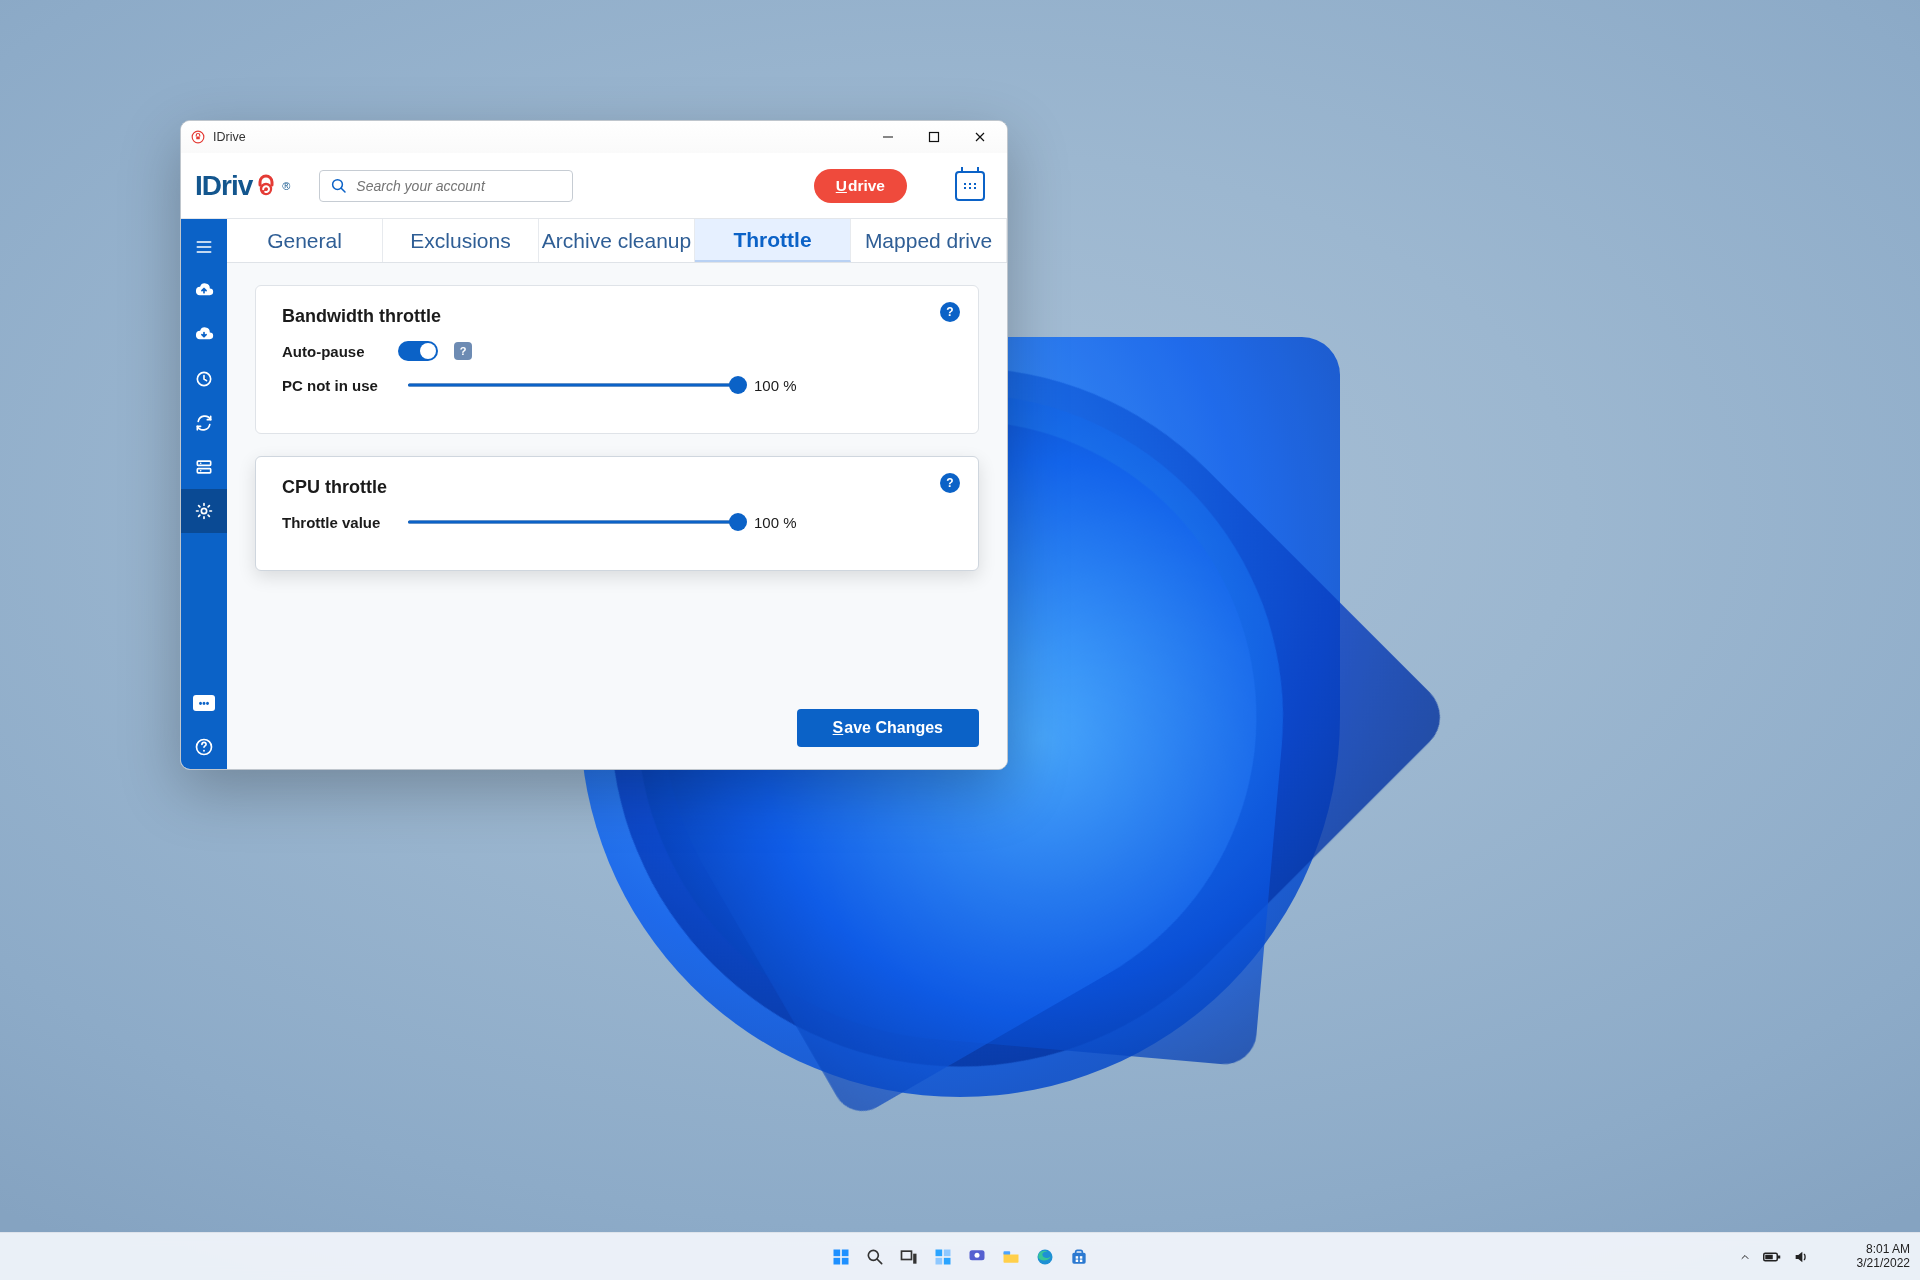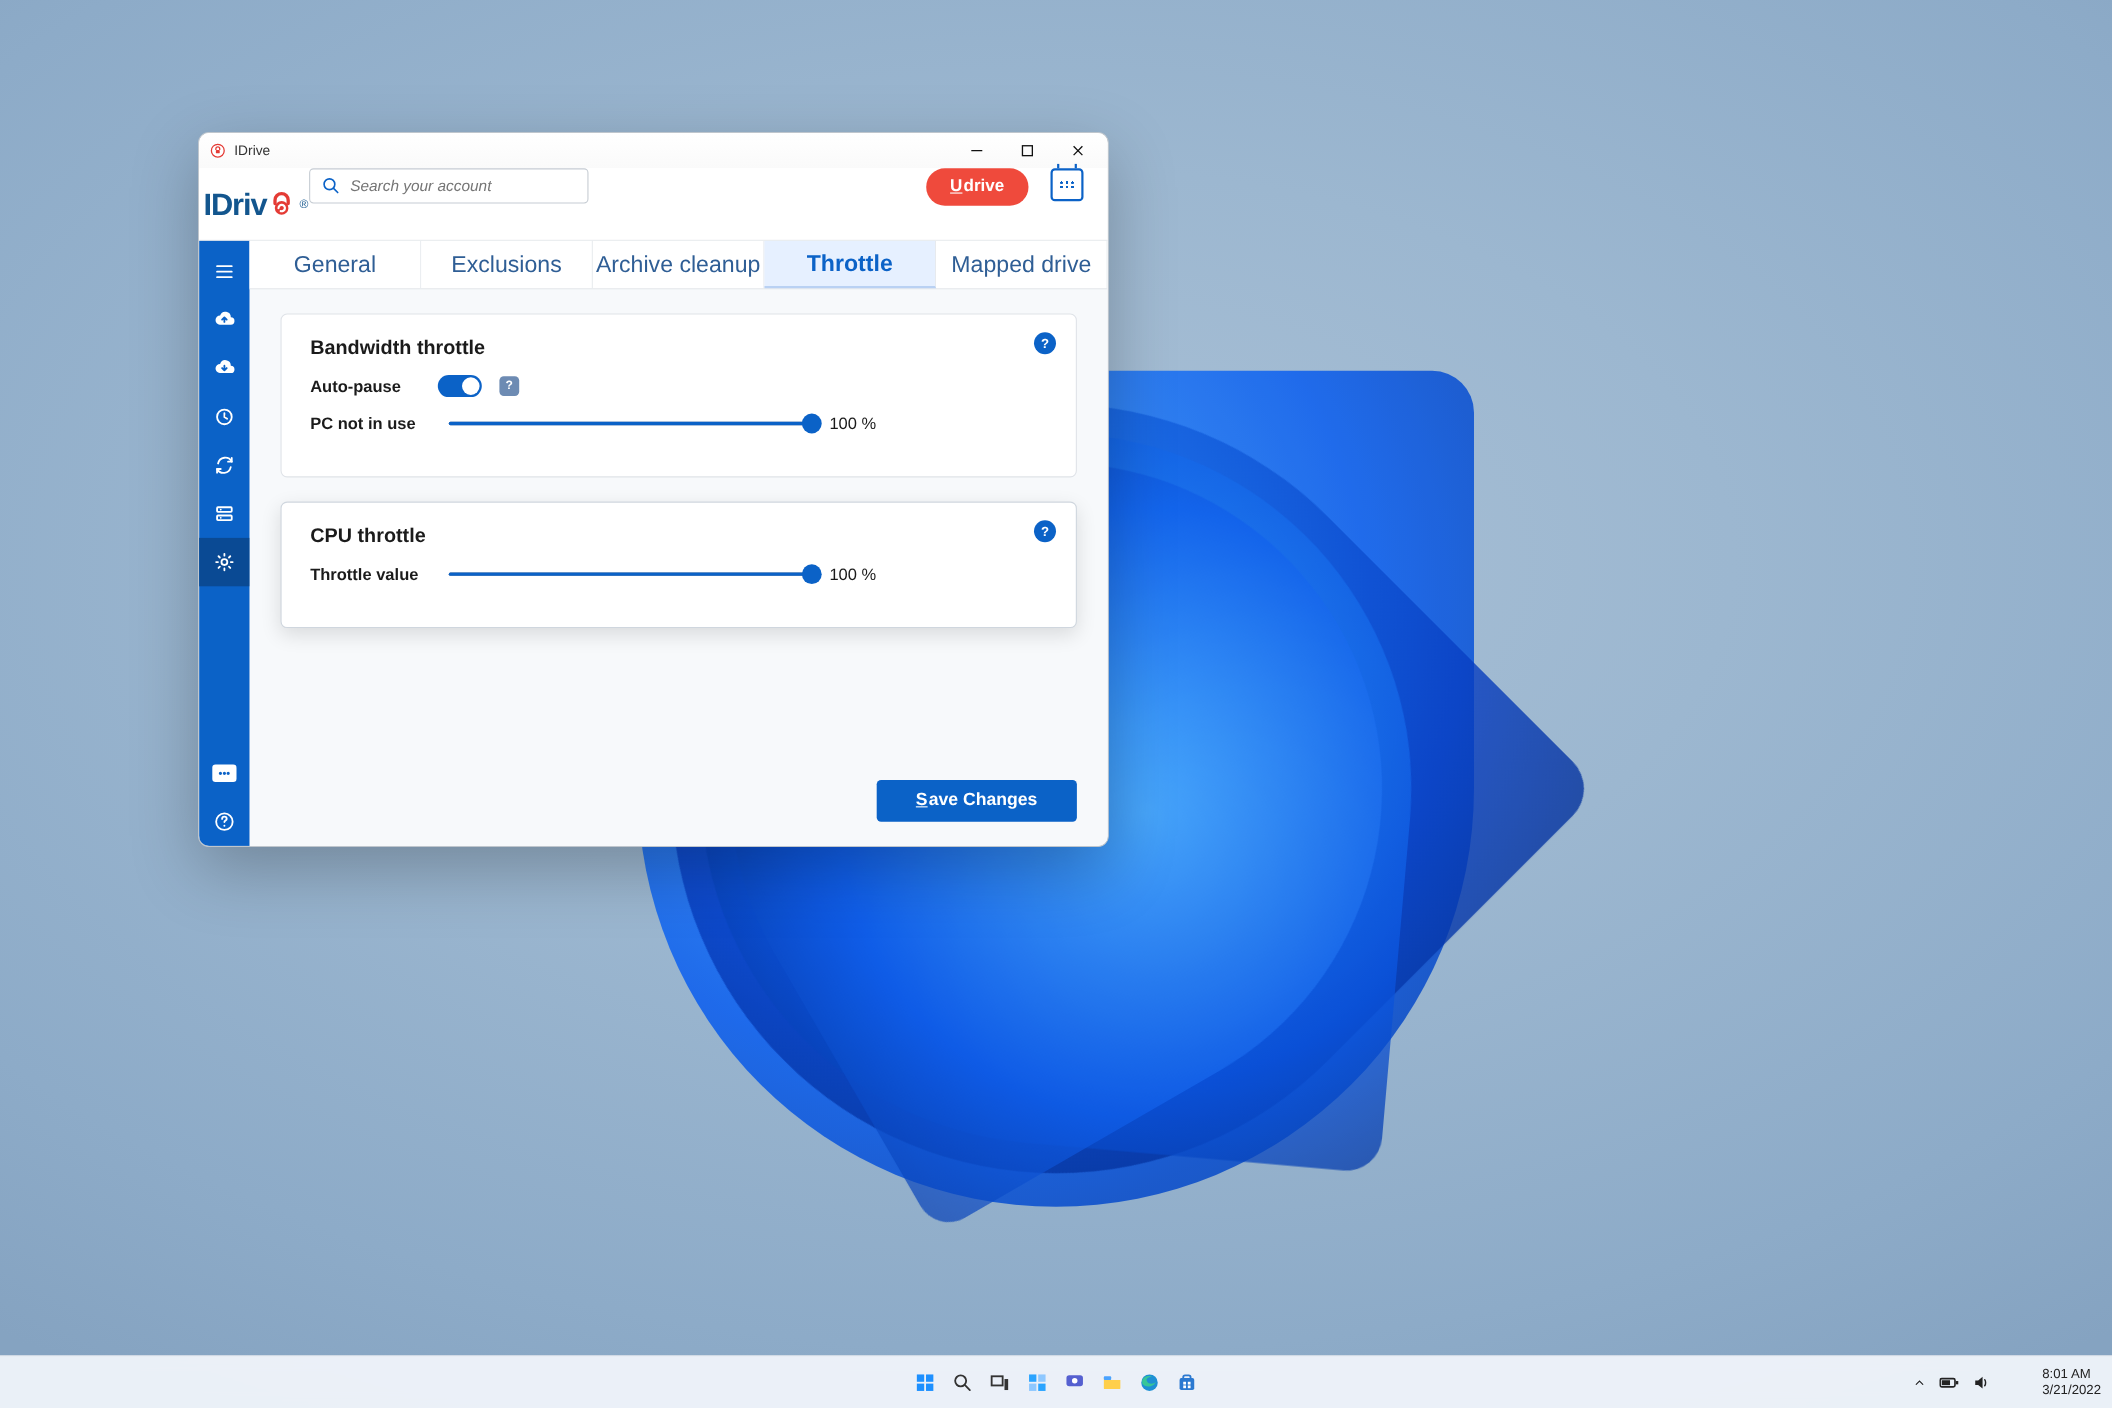--- a/index.html
+++ b/index.html
@@ -47,21 +47,21 @@
     width:28px; height:28px; border-radius:4px;
     display:flex; align-items:center; justify-content:center;
     font-size:16px; color:#222;
   }
   .taskbar .center-icons .ticon svg { width:20px; height:20px; }
   .taskbar .tray {
     position:absolute; right:10px; top:0; bottom:0;
     display:flex; align-items:center; gap:12px;
     font-size:12px; color:#222;
   }
-  .taskbar .tray .timewrap { line-height:1.1; font-size:12px;margin-left:36px; }
+  .taskbar .tray .timewrap { text-align:right; line-height:1.1; font-size:12px;margin-left:36px; }
 
   
   .window {
     position:absolute;
     left: 180px; top: 120px;
     width: 828px; height: 650px;
     background:#fff;
     border:1px solid #bfc6cd;
     border-radius:10px;
     box-shadow: 0 20px 60px rgba(0,0,0,.25);
@@ -78,22 +78,22 @@
   }
   .titlebar .left { display:flex; align-items:center; gap:8px; color:#333; }
   .titlebar .wincontrols { display:flex; }
   .titlebar .wincontrols .wc {
     width:46px; height:32px; display:flex; align-items:center; justify-content:center;
     font-size:12px; color:#111;
   }
 
   .header {
     height:66px;
-    display:flex; gap:2px;
-    padding: 0 22px 0 4px;
+    display:flex; align-items:center; gap:30px;
+    padding: 0 22px 0 14px;
     border-bottom:1px solid #e3e6ea;
     background:#fff;
   }
   .logo {
     display:flex; align-items:center; gap:2px;
     font-size:28px; font-weight:800; color:#13568e; letter-spacing:-1px;
   }
   .logo .lock {
     display:inline-flex; width:24px; height:24px; align-items:center; justify-content:center;
     color:#e43b35;

